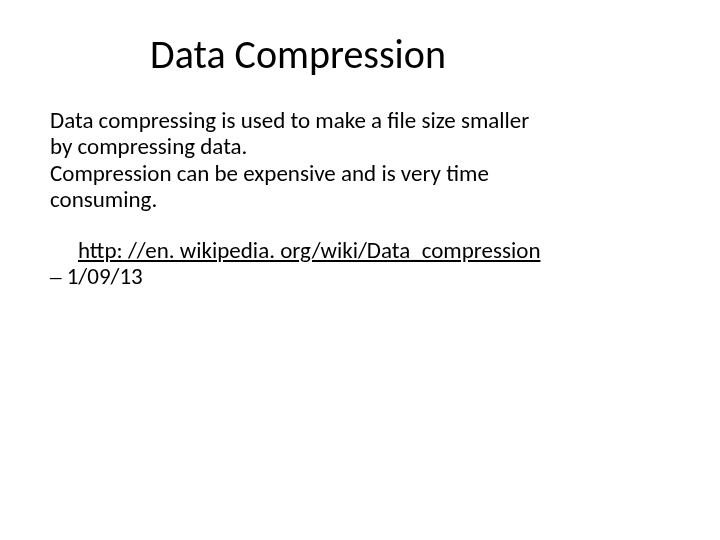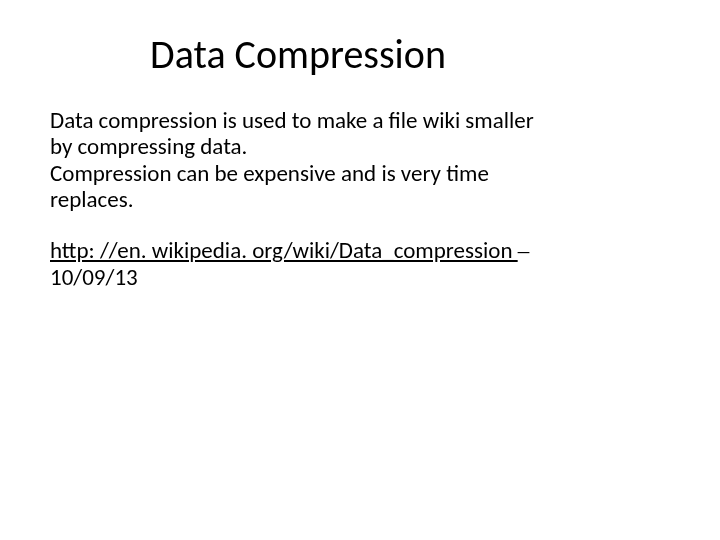--- a/index.html
+++ b/index.html
@@ -31,34 +31,35 @@
     letter-spacing: 0px;
   }
   .para {
     margin: 0 0 0 0;
   }
   .gap {
     height: 24px;
   }
   .link {
     color: #000000;
+    margin-left: 28px;
   }
   .dash {
     font-family: "Times New Roman", serif;
   }
 </style>
 </head>
 <body>
 
 <div class="slide">
   <h1 class="title">Data Compression</h1>
 
   <div class="body-text">
-    <p class="para">Data compression is used to make a file wiki smaller by compressing data.</p>
-    <p class="para">Compression can be expensive and is very time replaces.</p>
+    <p class="para">Data compressing is used to make a file size smaller by compressing data.</p>
+    <p class="para">Compression can be expensive and is very time consuming.</p>
 
     <div class="gap"></div>
 
     <p class="para">
-      <span> </span><a href="#" class="link">http: //en. wikipedia. org/wiki/Data_compression </a><span class="dash">–</span><span> 10/09/13</span>
+      <span> </span><a href="#" class="link">http: //en. wikipedia. org/wiki/Data_compression </a><span class="dash">–</span><span> 1/09/13</span>
     </p>
   </div>
 </div>
 
 </body></html>

